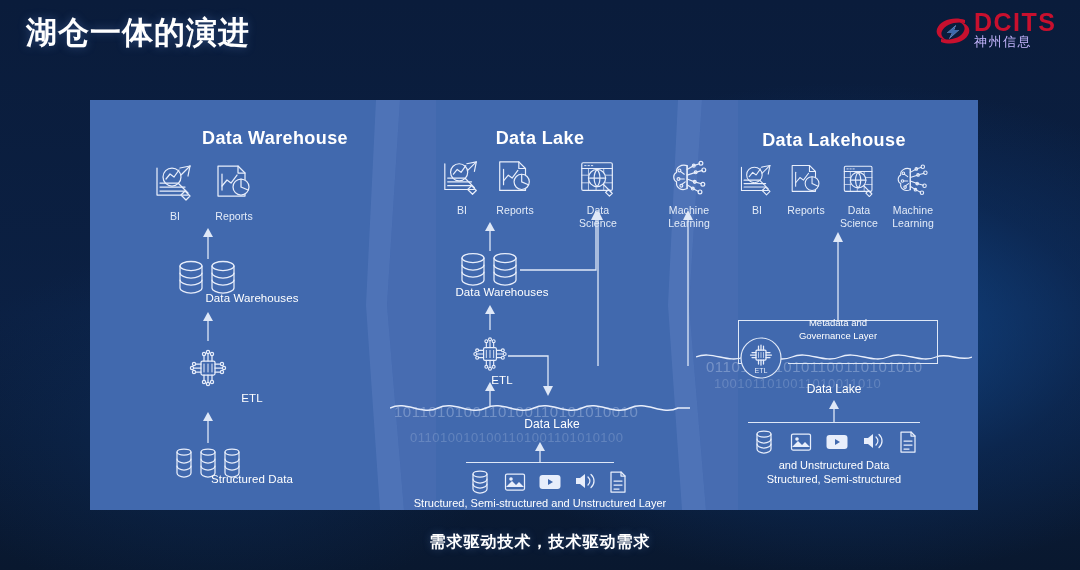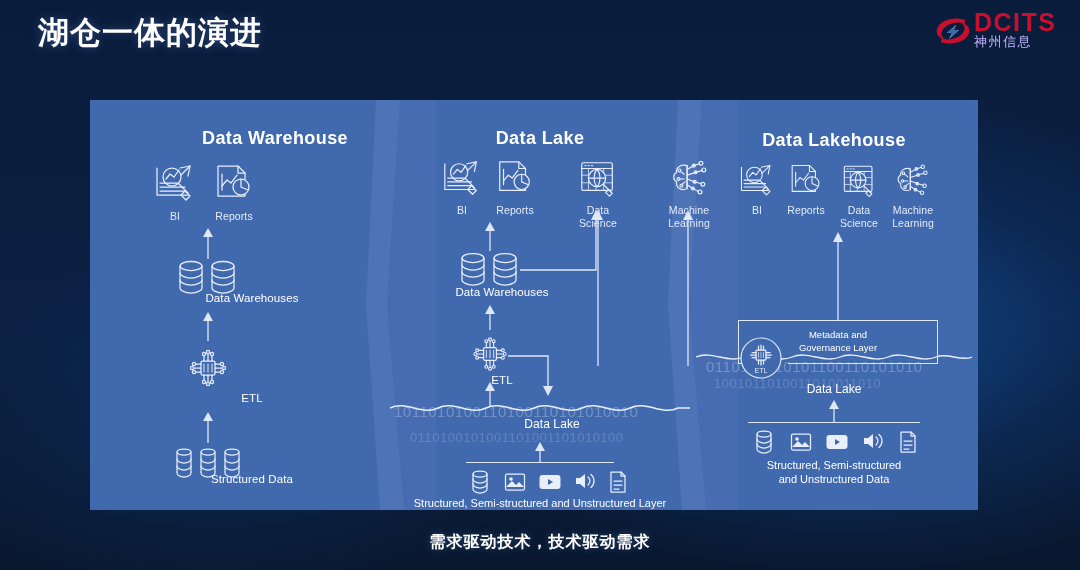--- a/index.html
+++ b/index.html
@@ -17,21 +17,20 @@
       radial-gradient(ellipse 420px 260px at 20% 75%, rgba(14,52,104,.45) 0%, rgba(10,29,61,0) 70%),
       linear-gradient(180deg,#0a1c3b 0%,#0b2043 55%,#09182f 100%);
   }
   
   #header { position:absolute; left:0; top:0; width:1080px; height:72px; }
   #page-title {
     position:absolute; left:26px; top:12px;
     font-size:31px; font-weight:bold; color:#ffffff;
     letter-spacing:1px;
     text-shadow:0 0 10px rgba(120,170,255,.35);
-    margin-left:12px;
   }
   #logo { position:absolute; right:18px; top:8px; width:128px; height:50px; }
   #logo-mark { position:absolute; left:0; top:6px; width:38px; height:34px; }
   #logo-text  { position:absolute; left:40px; top:4px; }
   #logo-en {
     font-size:25px; font-weight:bold; color:#c8102e; letter-spacing:1.5px;
     font-family:"Liberation Sans", sans-serif; line-height:20px;
   }
   #logo-cn { font-size:13px; color:#c4b5fd; letter-spacing:1.5px; line-height:16px; margin-top:2px; }
 
@@ -489,21 +488,21 @@
     <div class="binrow r2" style="left:24px;top:276px;">1001011010011010011010</div>
 
     <svg style="position:absolute;left:6px;top:248px;" width="276" height="18" viewBox="0 0 276 18">
       <path d="M0 9 C16 2, 32 16, 48 9 C64 2, 80 16, 96 9 C112 2, 128 16, 144 9 C160 2, 176 16, 192 9 C208 2, 224 16, 240 9 C252 4, 264 14, 276 9" stroke="#e8eefb" stroke-width="1.3" fill="none"></path>
     </svg>
 
     <div style="position:absolute;left:48px;top:220px;width:200px;height:44px;border:1.4px solid #dfe8f7;border-top:1.4px solid #dfe8f7;border-bottom:none;"></div>
     <div style="position:absolute;left:48px;top:263px;width:22px;height:1.4px;background:#dfe8f7;"></div>
     <div style="position:absolute;left:98px;top:263px;width:150px;height:1.4px;background:#dfe8f7;"></div>
 
-    <div style="position:absolute;left:48px;top:228px;width:200px;text-align:center;color:#ffffff;font-size:9.5px;line-height:13px;">
+    <div style="position:absolute;left:48px;top:216px;width:200px;text-align:center;color:#ffffff;font-size:9.5px;line-height:13px;">
       <div>Metadata and</div>
       <div>Governance Layer</div>
     </div>
 
     <svg style="position:absolute;left:48px;top:235px;" width="46" height="46" viewBox="0 0 46 46">
       <circle cx="23" cy="23" r="20" fill="#4169ae" stroke="#dfe8f7" stroke-width="1.2"></circle>
       <g class="ico" stroke-width="1">
         <rect x="18" y="15" width="10" height="10" rx="1"></rect>
         <path d="M20.5 17.5 L20.5 22.5 M23 17.5 L23 22.5 M25.5 17.5 L25.5 22.5" stroke-width=".7"></path>
         <path d="M20.5 15 L20.5 11 M23 15 L23 10 M25.5 15 L25.5 11"></path>
@@ -550,19 +549,19 @@
     </svg>
     <svg style="position:absolute;left:208px;top:330px;" width="20" height="24" viewBox="0 0 20 24">
       <g class="ico">
           <path d="M3 2 L13 2 L17 6 L17 22 L3 22 Z"></path>
           <path d="M13 2 L13 6 L17 6"></path>
           <path d="M6 11 L14 11 M6 15 L14 15 M6 19 L11 19"></path>
         </g>
     </svg>
 
     <div class="bottom-label" style="position:absolute;left:0;top:358px;width:288px;">
+      <div>and Unstructured Data</div>
       <div>Structured, Semi-structured</div>
-      <div>and Unstructured Data</div>
     </div>
   </div>
 </div>
 
 <div id="caption">需求驱动技术，技术驱动需求</div>
 
 </body></html>

